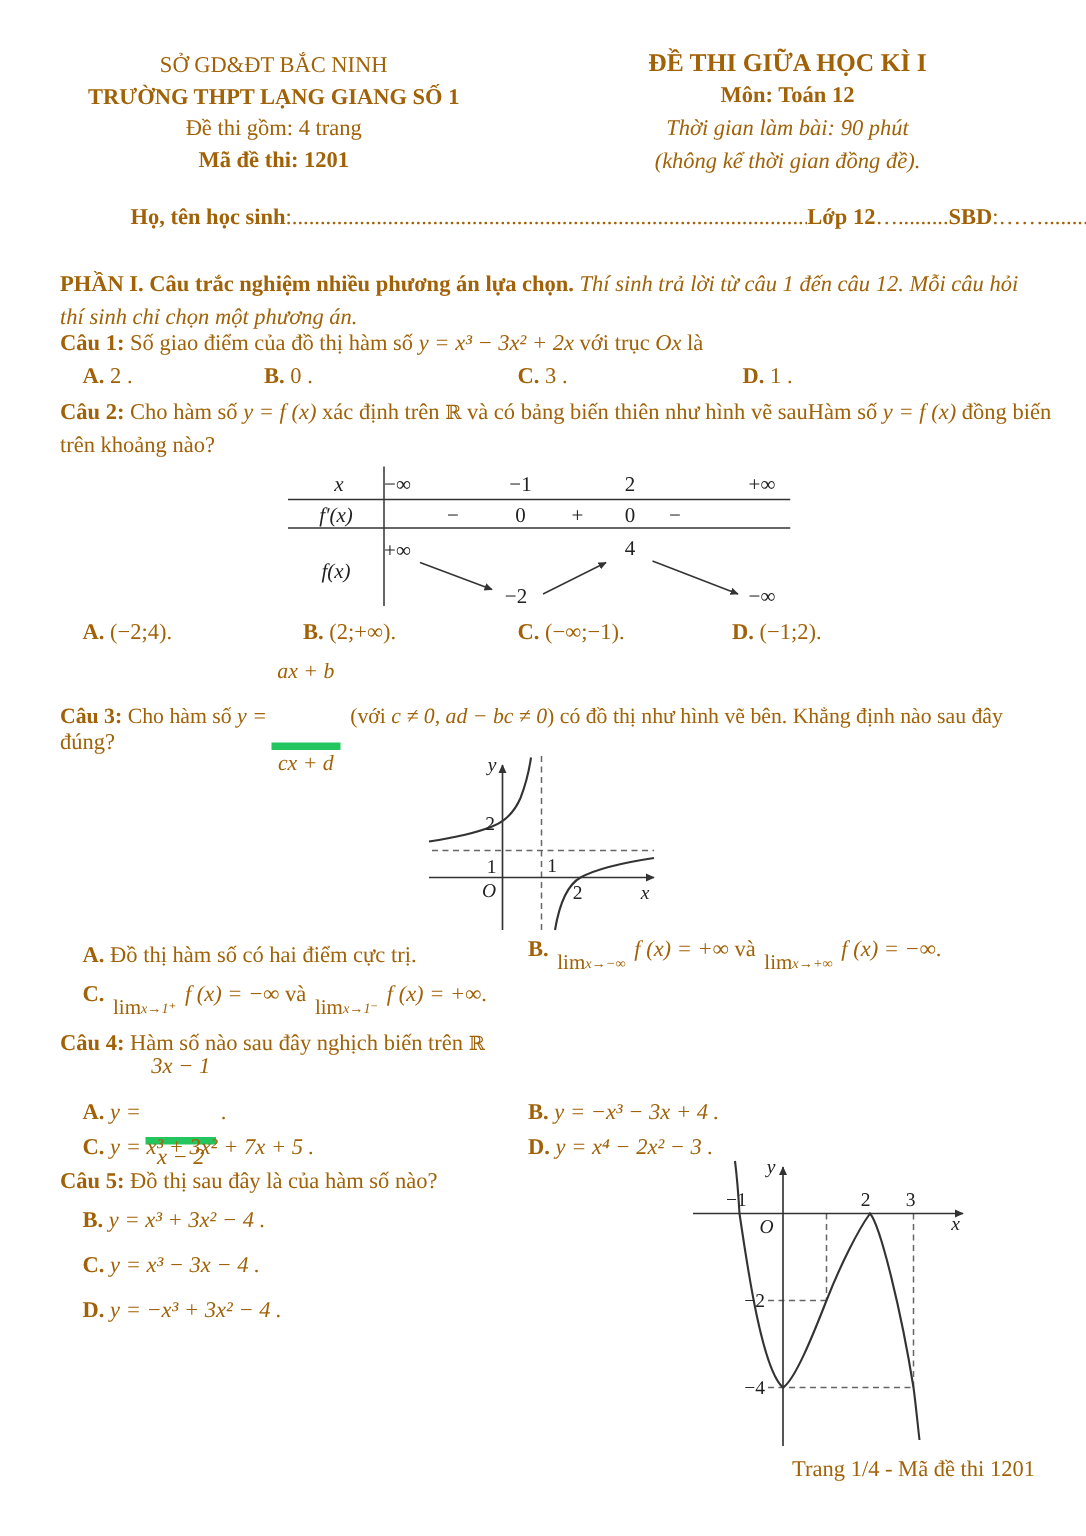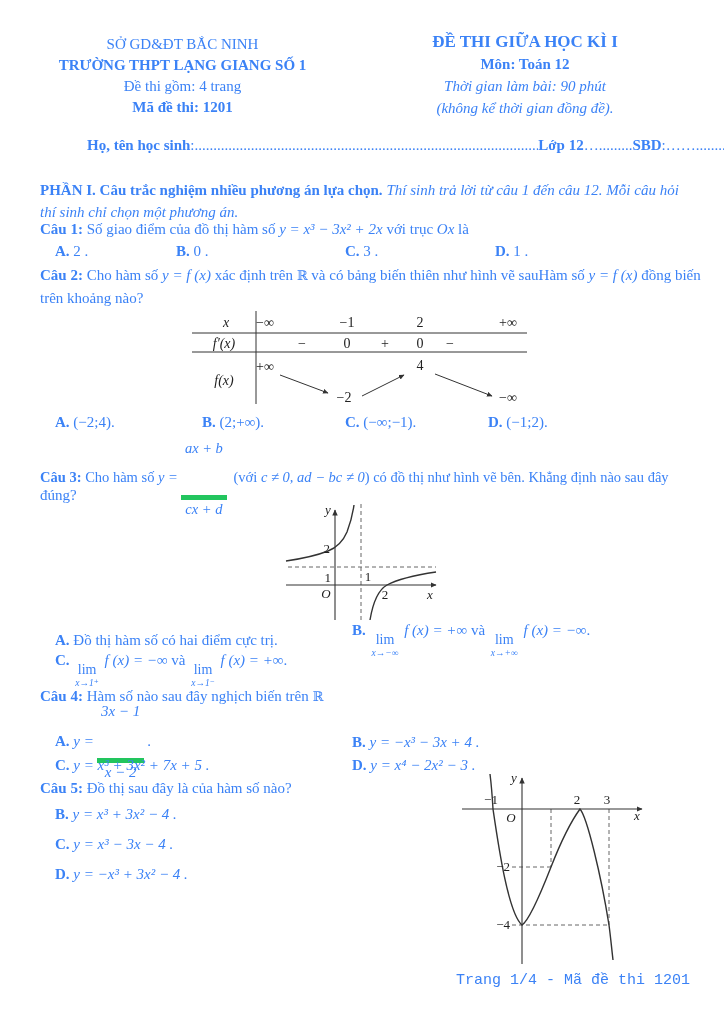--- a/index.html
+++ b/index.html
@@ -1,37 +1,37 @@
 <!DOCTYPE html>
 <html><head>
 <meta charset="utf-8">
 <style>
   html,body{margin:0;padding:0;background:#ffffff;}
   .page{position:relative;width:724px;height:1024px;background:#fff;
-        font-family:"Liberation Serif","DejaVu Serif",serif;color:#3b82f6;
+        font-family:"Liberation Serif","DejaVu Serif",serif;color:#a16207;
         font-size:15px;overflow:hidden;}
   .abs{position:absolute;}
   .b{font-weight:bold;}
   .i{font-style:italic;}
   .center{text-align:center;}
   .hl-left{line-height:21px;}
   .hl-right{line-height:22px;}
   .title-big{font-size:17px;}
   .studentline{display:flex;align-items:baseline;white-space:nowrap;}
   .fill{flex:1 1 auto;overflow:hidden;}
   .optrow4{display:grid;}
   .q1cols{grid-template-columns:121px 169px 150px auto;}
   .q2cols{grid-template-columns:147px 143px 143px auto;}
   .optrow2{display:grid;grid-template-columns:297px auto;align-items:center;}
   .opt .k{font-weight:bold;}
   .frac{display:inline-block;text-align:center;vertical-align:middle;
         font-style:italic;line-height:1.15;margin:0 3px;}
   .frac .num{display:block;padding:0 4px 1px 4px;}
   .frac .den{display:block;border-top:5px solid #22c55e;padding:1px 4px 0 4px;margin-top:37px;}
-  .lim{display:inline-flex;flex-direction:column;align-items:center;
+  .lim{display:inline-flex;align-items:center;
        vertical-align:-9px;line-height:1;margin:0 2px;}
   .lim .lw{font-size:14px;}
   .lim .ls{font-size:9.5px;font-style:italic;margin-top:2px;}
   .q5opts .row{height:30px;}
   svg text{font-family:"Liberation Serif","DejaVu Serif",serif;fill:#222;}
   .tl{stroke:#333;stroke-width:1;}
   .curve{stroke:#333;stroke-width:1.4;fill:none;}
   .axis{stroke:#333;stroke-width:1.1;}
   .dash{stroke:#666;stroke-width:1;stroke-dasharray:4 3;}
 </style>
@@ -235,15 +235,15 @@
     <text class="i" x="54" y="12" text-anchor="middle" font-size="13">y</text>
     <text class="i" x="177" y="50" text-anchor="middle" font-size="13">x</text>
     <text class="i" x="51" y="52" text-anchor="middle" font-size="13">O</text>
     <text x="31" y="34" text-anchor="middle" font-size="13">−1</text>
     <text x="117" y="34" text-anchor="middle" font-size="13">2</text>
     <text x="147" y="34" text-anchor="middle" font-size="13">3</text>
     <text x="50" y="101" text-anchor="end" font-size="13">−2</text>
     <text x="50" y="159" text-anchor="end" font-size="13">−4</text>
   </svg>
 
-  <div class="abs" style="right:34px;top:972px;font-family:Liberation Mono, monospace;">Trang 1/4 - Mã đề thi 1201</div>
+  <div class="abs" style="right:34px;top:972px;">Trang 1/4 - Mã đề thi 1201</div>
 
 </div>
 
 </body></html>

